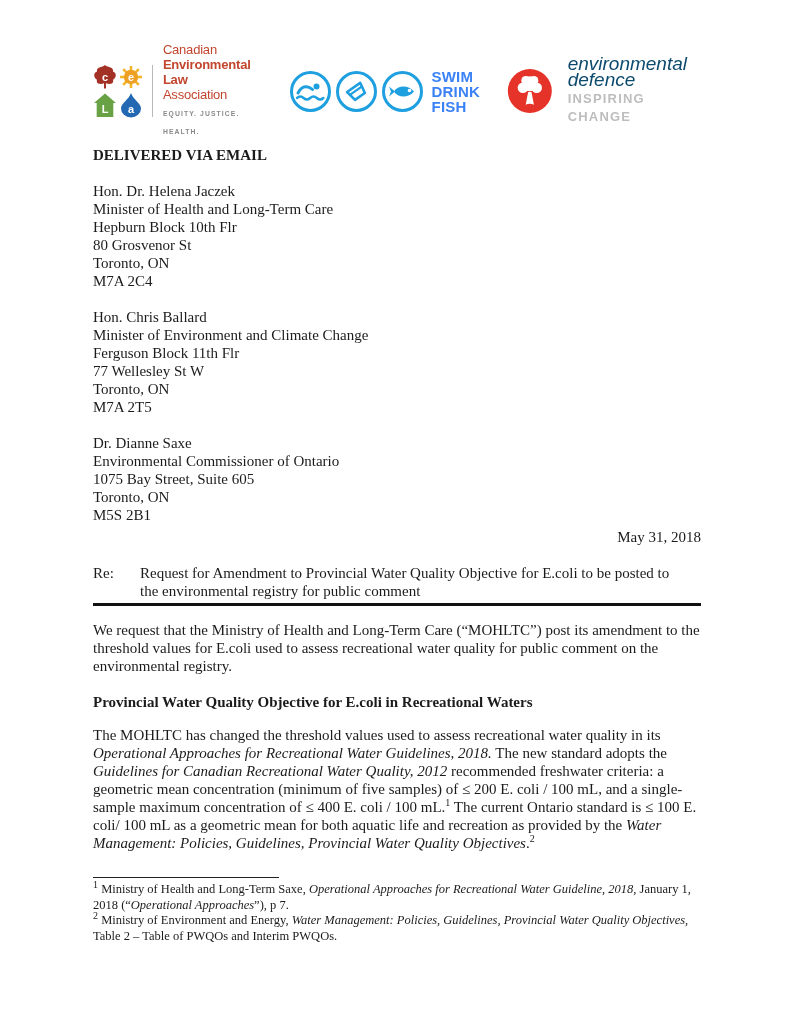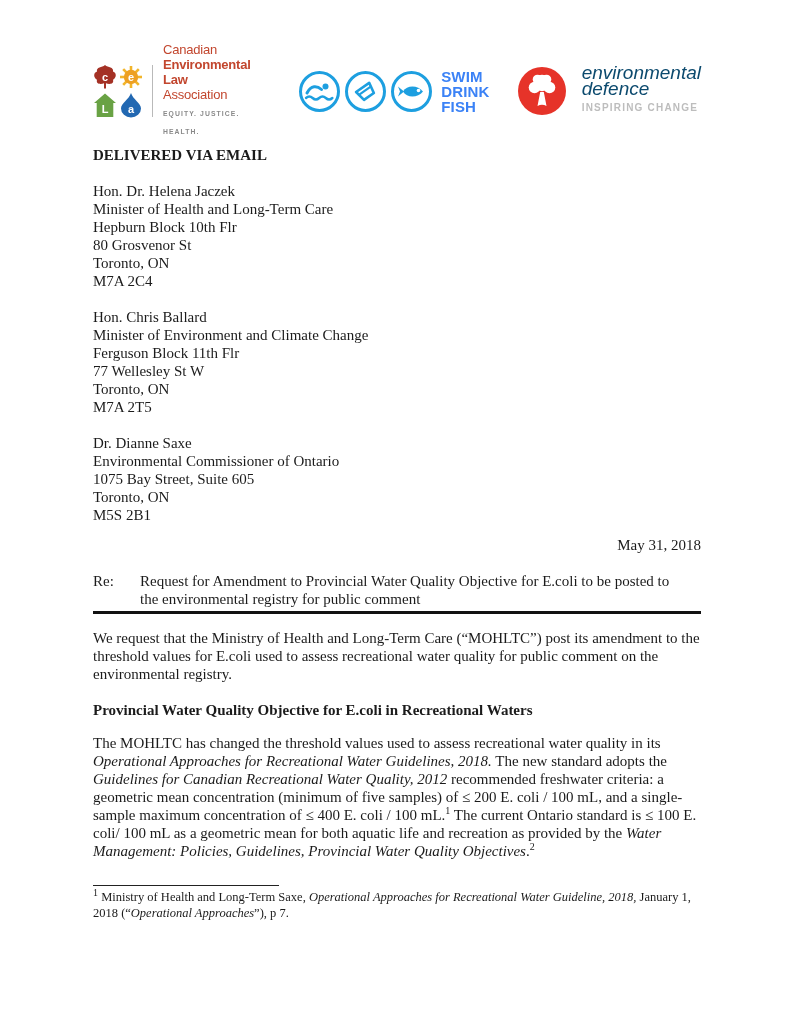--- a/index.html
+++ b/index.html
@@ -26,26 +26,26 @@
   .cela-name.bold { font-weight: 700; }
   .cela-tagline { color: #8a8a8a; font-size: 6.8px; letter-spacing: 1.1px; font-weight: 700; margin-top: 3px; }
 
   .sdf-logo { display: flex; align-items: center; margin-left: 24px; }
   .sdf-circles { display: flex; gap: 3px; }
   .sdf-text { margin-left: 8px; font-family: "Liberation Sans", sans-serif; font-weight: 700; font-size: 15px; line-height: 15px; color: #3b82f6; letter-spacing: 0.2px; }
 
   .ed-logo { display: flex; align-items: center; margin-left: 26px; }
   .ed-text { margin-left: 14px; font-family: "Liberation Sans", sans-serif; }
   .ed-name { color: #0c4a6e; font-size: 19px; line-height: 16px; font-style: italic; }
-  .ed-tagline { color: #bdbdbd; font-size: 10px; letter-spacing: 1.2px; font-weight: 700; margin-top: 2px; }
+  .ed-tagline { color: #bdbdbd; font-size: 13px; letter-spacing: 1.2px; font-weight: 700; margin-top: 2px; }
 
   
   .delivered { font-weight: 700; margin: 0 0 18px 0; }
   .recipient { margin: 0 0 18px 0; }
-  .date-line { text-align: right; margin: 12px 0 18px 0; }
+  .date-line { text-align: right; margin: 4px 0 18px 0; }
   .re-block { display: flex; margin: 0; }
   .re-label { width: 47px; flex: 0 0 47px; }
   .re-rule { border: none; border-top: 3px solid #111111; margin: 3px 0 0 0; }
   .para { margin: 15px 0 0 0; }
   .section-heading { font-weight: 700; margin: 18px 0 0 0; }
   sup { font-size: 10px; line-height: 0; vertical-align: super; }
 
   .footnotes { margin-top: 25px; font-size: 12.5px; line-height: 15.5px; }
   .fn-rule { border: none; border-top: 1px solid #222222; width: 186px; margin: 0 0 4px 0; }
   .footnote { margin: 0; }
@@ -184,16 +184,17 @@
 
     <p class="para">We request that the Ministry of Health and Long-Term Care (“MOHLTC”) post its amendment to the threshold values for E.coli used to assess recreational water quality for public comment on the environmental registry.</p>
 
     <p class="section-heading">Provincial Water Quality Objective for E.coli in Recreational Waters</p>
 
     <p class="para"><span>The MOHLTC has changed the threshold values used to assess recreational water quality in its </span><span style="font-style: italic;">Operational Approaches for Recreational Water Guidelines, 2018.</span><span> The new standard adopts the </span><span style="font-style: italic;">Guidelines for Canadian Recreational Water Quality, 2012</span><span> recommended freshwater criteria: a geometric mean concentration (minimum of five samples) of ≤ 200 E. coli / 100 mL, and a single-sample maximum concentration of ≤ 400 E. coli / 100 mL.</span><sup>1</sup><span> The current Ontario standard is ≤ 100 E. coli/ 100 mL as a geometric mean for both aquatic life and recreation as provided by the </span><span style="font-style: italic;">Water Management: Policies, Guidelines, Provincial Water Quality Objectives</span><span>.</span><sup>2</sup></p>
 
     <div class="footnotes">
       <hr class="fn-rule">
       <p class="footnote"><sup>1</sup><span> Ministry of Health and Long-Term Saxe, </span><span style="font-style: italic;">Operational Approaches for Recreational Water Guideline, 2018,</span><span> January 1, 2018 (“</span><span style="font-style: italic;">Operational Approaches</span><span>”), p 7.</span></p>
+      <p class="footnote"><sup>2</sup><span> Ministry of Environment and Energy, </span><span style="font-style: italic;">Water Management: Policies, Guidelines, Provincial Water Quality </span><span style="font-style: italic;">Objectives,</span><span> Table 2 – Table of PWQOs and Interim PWQOs.</span></p>
     </div>
 
   </main>
 </div>
 
 </body></html>

